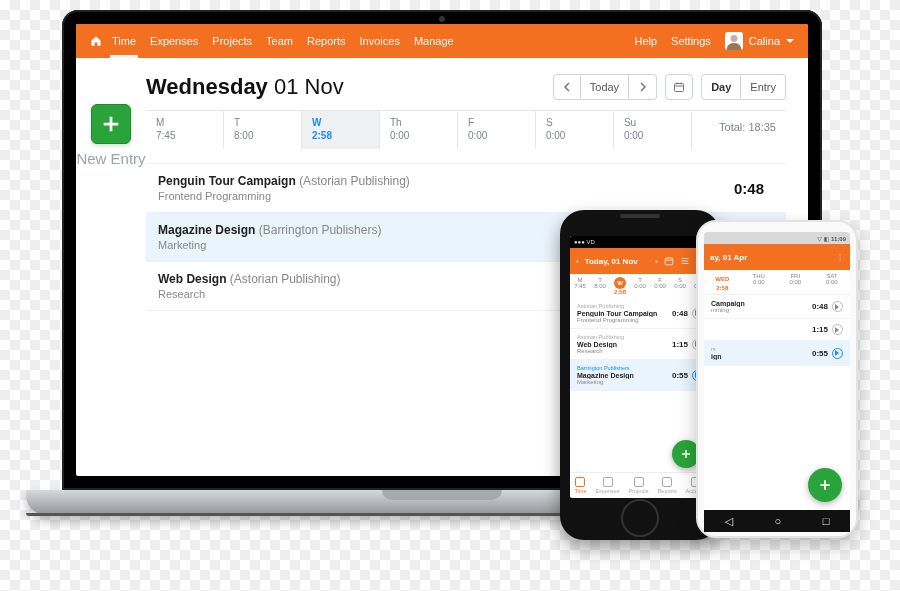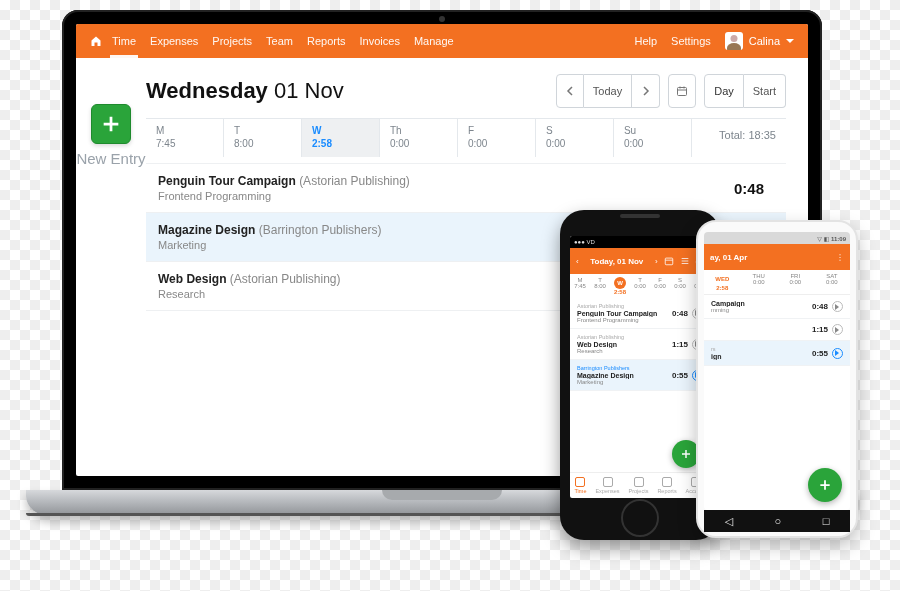--- a/index.html
+++ b/index.html
@@ -41,38 +41,38 @@
   .side{width:70px;border-right:0;padding-top:46px;display:flex;flex-direction:column;align-items:center;gap:6px}
   .new-entry-btn{width:40px;height:40px;border-radius:6px;background:#2aa43a;color:#fff;display:flex;align-items:center;justify-content:center;box-shadow:0 2px 4px rgba(0,0,0,.15);border:1px solid #1e8a2d}
   .new-entry-btn svg{stroke:#fff}
   .new-entry-label{font-size:15px;color:#9aa2aa}
 
   .main{flex:1;padding:16px 22px 8px 0}
   .row1{display:flex;align-items:center;justify-content:space-between;margin-bottom:10px}
   .date-h{font-size:22px;color:#111;font-weight:400}
   .date-h b{font-weight:700}
   .controls{display:flex;gap:8px;align-items:center}
-  .btn{border:1px solid #d0d5da;background:#fff;border-radius:4px;color:#555;font-size:11px;height:34px;display:flex;align-items:center;padding:0 9px;gap:4px}
+  .btn{border:1px solid #d0d5da;background:#fff;border-radius:4px;color:#555;font-size:11px;height:26px;display:flex;align-items:center;padding:0 9px;gap:4px}
   .btn.icon{width:28px;padding:0;justify-content:center}
   .btn-group{display:flex}
   .btn-group .btn{border-radius:0}
   .btn-group .btn:first-child{border-radius:4px 0 0 4px}
   .btn-group .btn:last-child{border-radius:0 4px 4px 0}
   .btn-group .btn:not(:first-child){border-left:0}
-  .btn.active-v{font-weight:400;color:#333}
+  .btn.active-v{font-weight:700;color:#333}
 
   .weekbar{display:flex;border-top:1px solid #e4e8ec}
   .day{flex:1;padding:6px 10px 8px;border-right:1px solid #e4e8ec;font-size:10px;color:#7d858d}
   .day .d{font-size:10px;color:#7d858d}
   .day .h{font-size:10px;color:#7d858d;margin-top:2px}
   .day.active{background:#eef0f2}
   .day.active .d,.day.active .h{color:#1a8cff;font-weight:600}
   .week-total{flex:1.3;padding:10px 10px 0;text-align:right;font-size:11px;color:#7d858d;border-right:0}
 
-  .entries{margin-top:6px}
+  .entries{margin-top:14px}
   .entry{display:flex;align-items:center;padding:10px 12px;background:#fff;border-top:1px solid #eef0f2}
   .entry:first-child{border-top:1px solid #eef0f2}
   .entry:last-child{border-bottom:1px solid #eef0f2}
   .entry.sel{background:#eaf4fc}
   .entry .info{flex:1;min-width:0}
   .entry .title{font-size:12px;color:#222}
   .entry .title b{font-weight:700}
   .entry .client{color:#888}
   .entry .sub{font-size:11px;color:#888;margin-top:2px}
   .entry .dur{font-size:15px;font-weight:700;color:#111;margin-right:10px}
@@ -91,21 +91,21 @@
   .phone2{position:absolute;left:696px;top:220px;width:162px;height:318px;background:#fafafa;border:2px solid #e3e3e3;border-radius:20px;padding:6px;box-shadow:0 8px 18px rgba(0,0,0,.25)}
   .phone2 .screen{background:#fff;width:100%;height:278px;border-radius:4px;overflow:hidden;display:flex;flex-direction:column;position:relative;margin-top:4px}
   .android-nav{height:22px;background:#111;display:flex;align-items:center;justify-content:space-around}
   .android-nav span{color:#eee;font-size:11px}
 
   
   .p-status{height:12px;background:#f37021;font-size:6px;color:#fff;display:flex;justify-content:space-between;padding:0 4px;align-items:center}
   .p-status.dark{background:#000;color:#ddd}
   .p-status.light{background:#d9d9d9;color:#555}
   .p-nav{background:#f37021;color:#fff;height:26px;display:flex;align-items:center;padding:0 6px;font-size:8px;gap:6px}
-  .p-nav .title{flex:1;text-align:center;font-weight:600}
+  .p-nav .title{flex:1;font-weight:600}
   .p-nav .ic{opacity:.95}
   .p-week{display:flex;font-size:6px;color:#888}
   .p-week .c{flex:1;text-align:center;padding:3px 0}
   .p-week .c .t{display:block}
   .p-week .c.active{color:#f37021;font-weight:700}
   .p-week .c.active .t:first-child{background:#f37021;color:#fff;width:12px;height:12px;line-height:12px;border-radius:50%;margin:0 auto}
   .p-entries{flex:1;overflow:hidden}
   .p-entry{padding:5px 7px;border-bottom:1px solid #f0f2f4;display:flex;align-items:center;gap:4px}
   .p-entry .txt{flex:1;min-width:0}
   .p-entry .ptitle{font-size:7px;font-weight:700;color:#222;white-space:nowrap;overflow:hidden;text-overflow:ellipsis}
@@ -191,21 +191,21 @@
                   </div>
                 </div>
                 <div class="btn icon">
                   <svg width="12" height="12" viewBox="0 0 24 24" fill="none" stroke="#777" stroke-width="2">
                       <rect x="3" y="5" width="18" height="16" rx="2"></rect>
                       <path d="M3 10h18M8 3v4M16 3v4"></path>
                     </svg>
                 </div>
                 <div class="btn-group">
                   <div class="btn active-v">Day</div>
-                  <div class="btn">Start</div>
+                  <div class="btn">Entry</div>
                 </div>
               </div>
             </div>
 
             <div class="weekbar">
               <div class="day">
                   <div class="d">M</div>
                   <div class="h">7:45</div>
                 </div>
               <div class="day">

